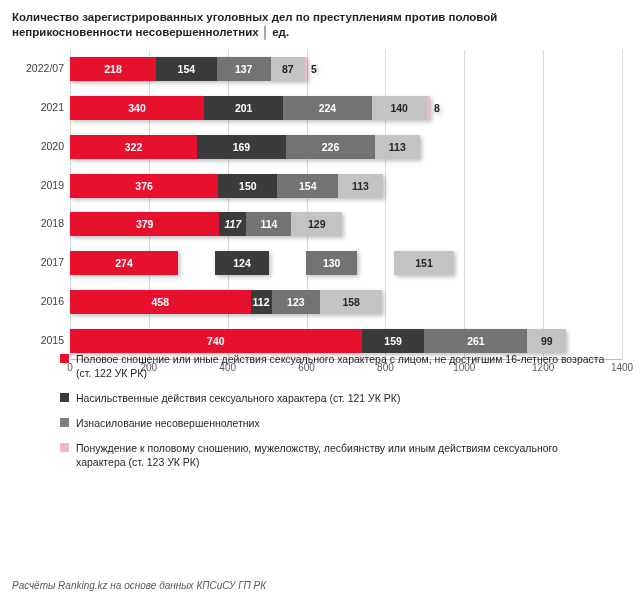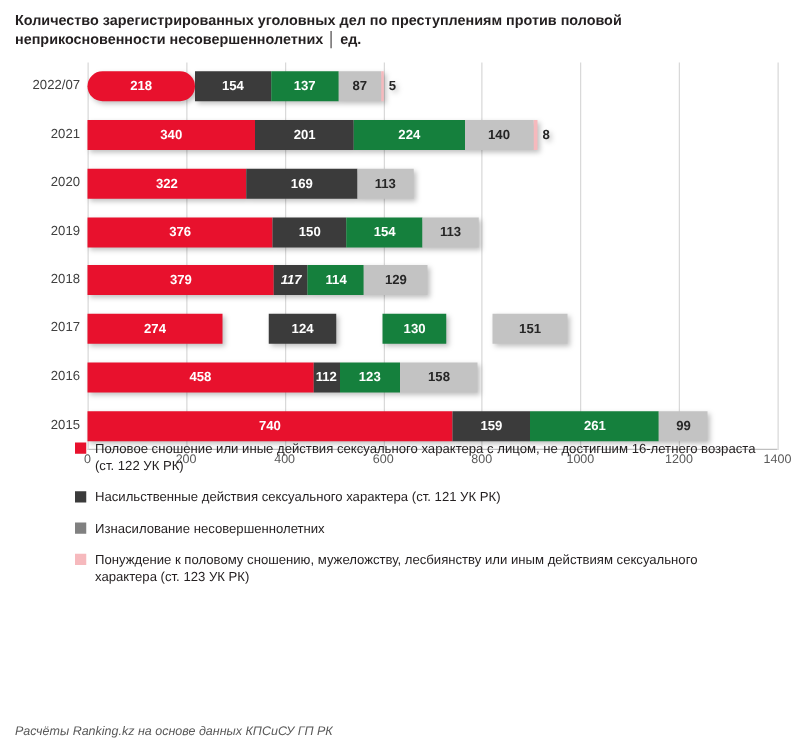--- a/index.html
+++ b/index.html
@@ -95,21 +95,21 @@
     justify-content: center;
     font-size: 10.5px;
     font-weight: bold;
     color: #ffffff;
     box-sizing: border-box;
     overflow: visible;
     white-space: nowrap;
   }
   .seg.s0 { background: #e8112d; }
   .seg.s1 { background: #3b3b3b; }
-  .seg.s2 { background: #15803d; text-align: right; }
+  .seg.s2 { background: #737373; text-align: right; }
   .seg.s3 { background: #c3c3c3; color: #262626; }
   .seg.s4 { background: #f6b9bd; color: #262626; }
   .seg .outside {
     position: absolute;
     left: 100%;
     margin-left: 4px;
     color: #262626;
     font-weight: bold;
     font-size: 10.5px;
   }
@@ -168,21 +168,21 @@
       <div class="axis-bottom"></div>
     <div class="gridline" style="left: 0px;"></div>
         <div class="gridline" style="left: 78.8571px;"></div>
         <div class="gridline" style="left: 157.714px;"></div>
         <div class="gridline" style="left: 236.571px;"></div>
         <div class="gridline" style="left: 315.429px;"></div>
         <div class="gridline" style="left: 394.286px;"></div>
         <div class="gridline" style="left: 473.143px;"></div>
         <div class="gridline" style="left: 552px;"></div>
         <div class="bar-row" style="top: 7.375px;">
-          <div class="seg s0" style="width: 85.9543px; border-radius: 12px;">
+          <div class="seg s0" style="width: 85.9543px;">
             <span>218</span>
           </div>
           <div class="seg s1" style="width: 60.72px;">
             <span>154</span>
           </div>
           <div class="seg s2" style="width: 54.0171px;">
             <span>137</span>
           </div>
           <div class="seg s3" style="width: 34.3029px;">
             <span>87</span>
@@ -207,20 +207,23 @@
           <div class="seg s4" style="width: 3.15429px;">
             <span class="outside">8</span>
           </div>
         </div>
         <div class="bar-row" style="top: 84.875px;">
           <div class="seg s0" style="width: 126.96px;">
             <span>322</span>
           </div>
           <div class="seg s1" style="width: 89px;">
             <span>169</span>
+          </div>
+          <div class="seg s2" style="width: 89.1086px;">
+            <span>226</span>
           </div>
           <div class="seg s3" style="width: 44.5543px;">
             <span>113</span>
           </div>
         </div>
         <div class="bar-row" style="top: 123.625px;">
           <div class="seg s0" style="width: 148.251px;">
             <span>376</span>
           </div>
           <div class="seg s1" style="width: 59.1429px;">

